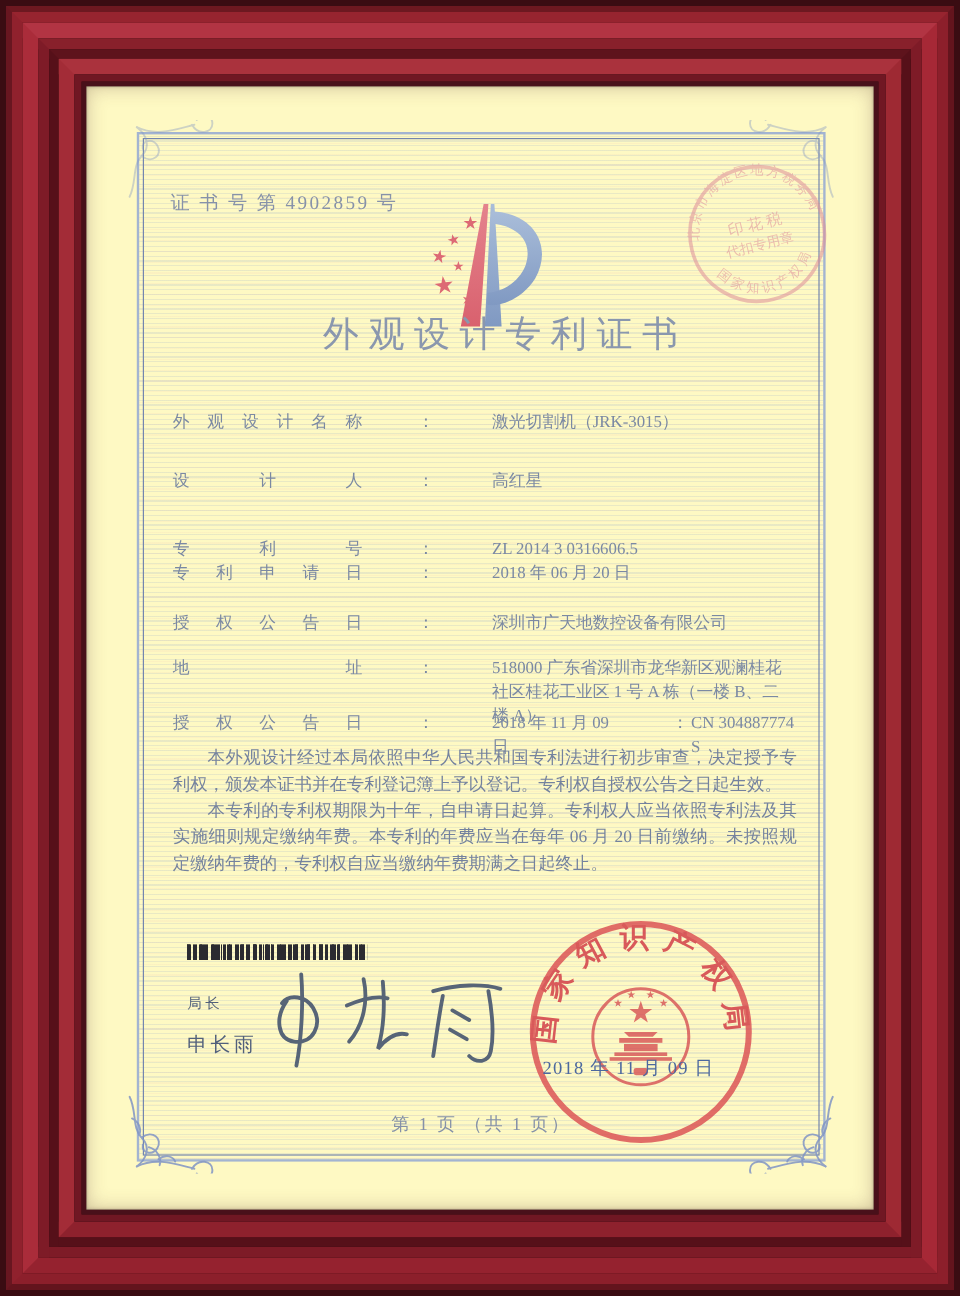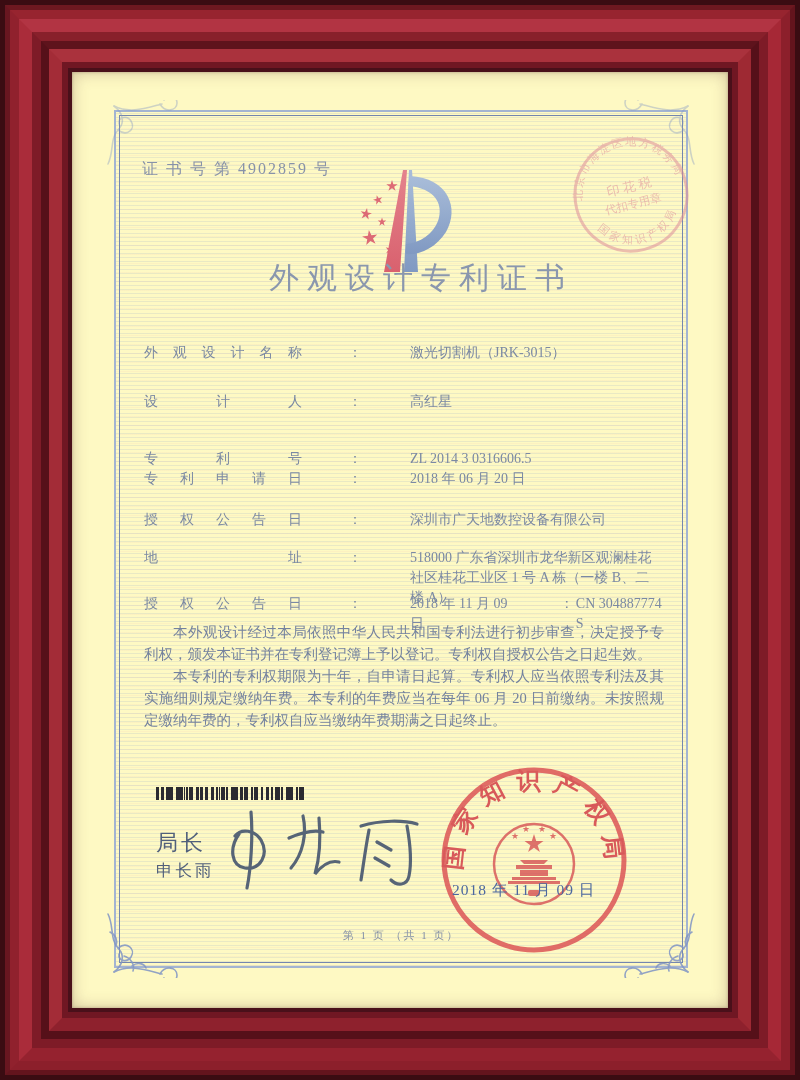--- a/index.html
+++ b/index.html
@@ -56,27 +56,27 @@
   .grant-right .flabel2{display:inline-block;width:118px;text-align:justify;text-align-last:justify;}
   .body-text{position:absolute;left:28px;right:22px;top:509px;
              font-size:14.5px;line-height:22px;color:#74829e;text-align:justify;}
   .body-text p{margin:0;text-indent:2em;}
   .barcode{position:absolute;left:40px;top:675px;width:150px;height:13px;
     background:
       repeating-linear-gradient(90deg,#2b2b31 0 2px,rgba(0,0,0,0) 2px 5px),
       repeating-linear-gradient(90deg,#2b2b31 0 1px,rgba(0,0,0,0) 1px 7px),
       repeating-linear-gradient(90deg,#2b2b31 0 3px,rgba(0,0,0,0) 3px 11px);
   }
-  .signer-title{position:absolute;left:40px;top:716px;font-size:22px;color:#51607c;letter-spacing:3px;}
+  .signer-title{position:absolute;left:40px;top:716px;font-size:12px;color:#51607c;letter-spacing:3px;}
   .signer-name{position:absolute;left:40px;top:748px;font-size:16.5px;color:#51607c;letter-spacing:3px;}
   .signature{position:absolute;left:95px;top:684px;width:230px;height:104px;}
   .seal{position:absolute;left:318px;top:648px;width:200px;height:200px;opacity:.88;}
   .seal-date{position:absolute;left:336px;top:768px;font-size:15.5px;color:#4c689f;z-index:5;letter-spacing:1px;}
   .tax-seal{position:absolute;left:452px;top:20px;width:126px;height:126px;opacity:.55;transform:rotate(-14deg);}
-  .footer{position:absolute;left:0;right:0;top:816px;text-align:center;font-size:11px;color:#8591a8;letter-spacing:2px;}
+  .footer{position:absolute;left:0;right:0;top:816px;text-align:center;font-size:15px;color:#8591a8;letter-spacing:2px;}
 </style>
 </head>
 <body>
 
 <div class="frame f0">
  <div class="frame f1">
   <div class="frame f2">
    <div class="frame f3">
     <div class="frame f4">
      <div class="frame f5">

